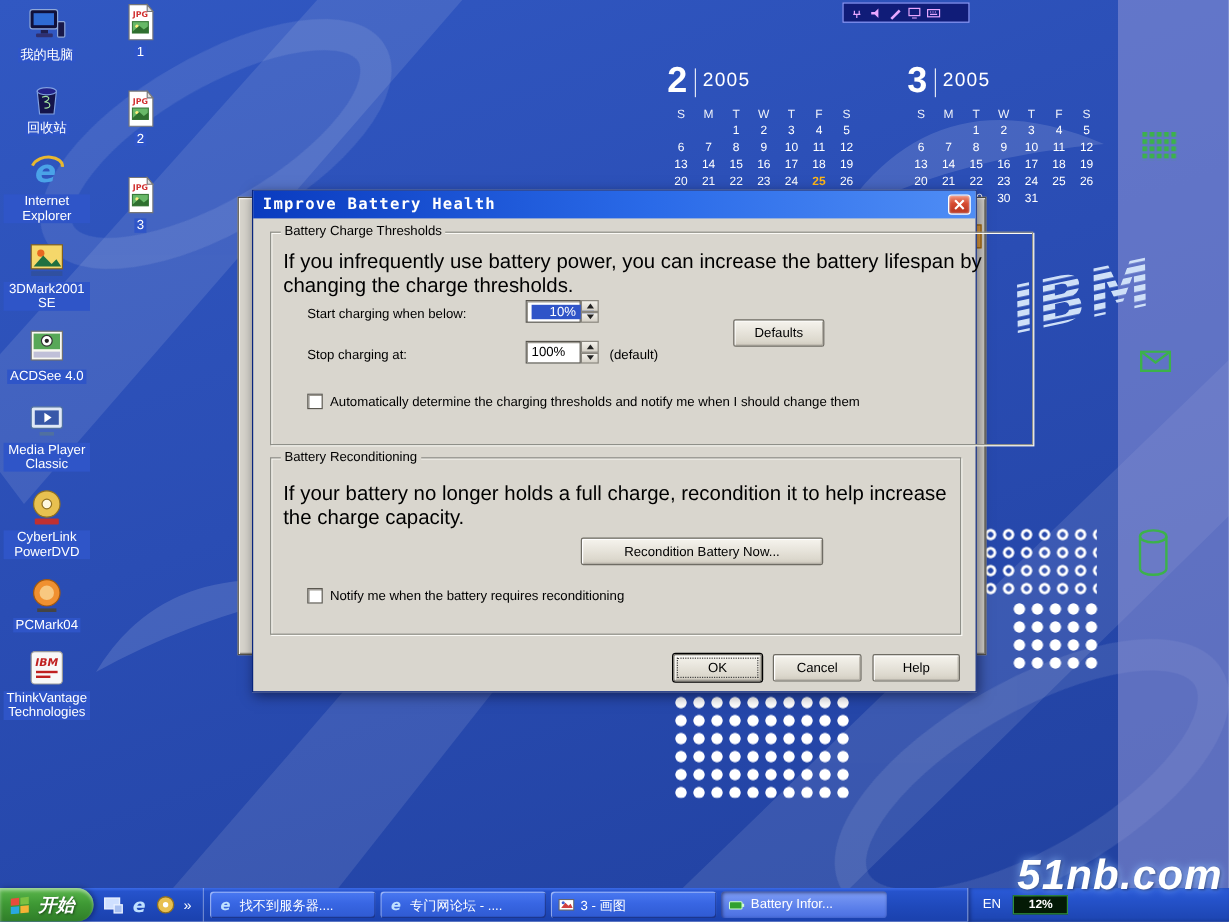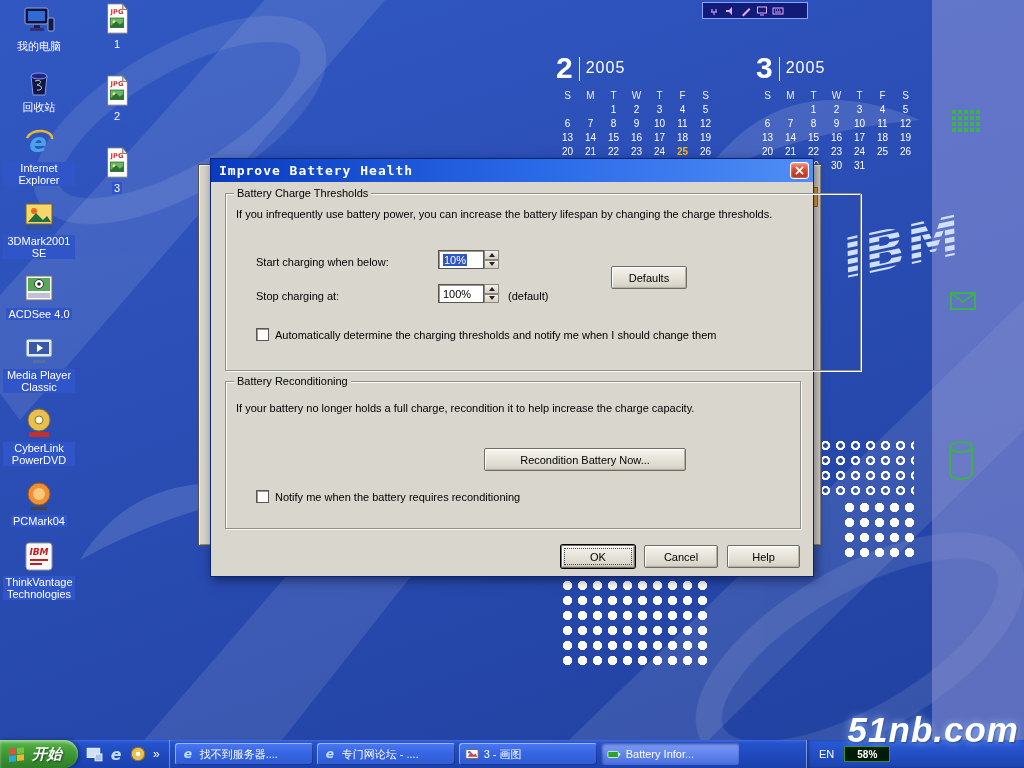--- a/index.html
+++ b/index.html
@@ -63,28 +63,28 @@
     font-weight:bold;font-size:13px;letter-spacing:1px}
   .close-btn{width:19px;height:17px;border:1px solid #fff;border-radius:3px;
     background:linear-gradient(#f0947e,#d6492f 45%,#b33421);display:flex;align-items:center;
     justify-content:center;cursor:pointer;box-shadow:inset 0 0 2px rgba(255,255,255,.7)}
   .close-btn svg{width:9px;height:9px;display:block}
 
   .groupbox{position:absolute;border:1px solid #8f9089;box-shadow:inset 1px 1px 0 #fbfaf6,1px 1px 0 #fbfaf6}
   .group-title{position:absolute;top:-7px;left:8px;background:#d9d6ce;padding:0 3px;font-size:11px}
   #group-thresholds{left:14px;top:34px;width:636px;height:178px}
   #group-recondition{left:14px;top:222px;width:576px;height:148px}
-  .group-desc{position:absolute;left:10px;right:10px;font-size:11px}
+  .group-desc{position:absolute;left:10px;right:10px;font-size:17px}
   #group-thresholds .group-desc{top:14px}
   #group-recondition .group-desc{top:20px}
 
   .fld-label{position:absolute;font-size:11px}
   .num-input{position:absolute;width:46px;height:19px;background:#fff;border:1px solid #58554e;
     box-shadow:inset 1px 1px 0 #9a978f;display:flex;align-items:center;padding-left:4px;font-size:11px;cursor:text}
-  .num-input .sel{background:#2f54c8;color:#fff;padding:0 1px}
+  .num-input .sel{background:#2f54c8;color:#fff;padding:0 15px}
   .spinner{position:absolute;width:15px;height:19px;display:flex;flex-direction:column}
   .spin-btn{flex:1;background:linear-gradient(#f2f0ea,#d5d1c7);border:1px solid #8a877f;
     display:flex;align-items:center;justify-content:center;cursor:pointer}
   .tri-up{width:0;height:0;border-left:3px solid transparent;border-right:3px solid transparent;border-bottom:4px solid #222}
   .tri-down{width:0;height:0;border-left:3px solid transparent;border-right:3px solid transparent;border-top:4px solid #222}
 
   .btn{position:absolute;background:linear-gradient(#f6f4ee,#dcd8cd 80%,#cfcabe);
     border:1px solid #6f6c64;border-radius:2px;box-shadow:inset 1px 1px 0 #fff,inset -1px -1px 0 #b4b0a6;
     font-size:11px;display:flex;align-items:center;justify-content:center;cursor:pointer;color:#000}
   .btn.default{box-shadow:0 0 0 1px #000,inset 1px 1px 0 #fff,inset -1px -1px 0 #b4b0a6;
@@ -553,19 +553,19 @@
               <rect x="1" y="5" width="12" height="7" rx="1" fill="#30a030" stroke="#d0ffd0"></rect>
               <rect x="13" y="7" width="2" height="3" fill="#d0ffd0"></rect>
             </svg></span>
           <span>Battery Infor...</span>
         </div>
       </div>
     <div id="tray">
       <span id="tray-lang">EN</span>
       <span class="battery-widget">
         <span class="battery-fill" id="battery-fill" style="width: 58%;"></span>
-        <span class="battery-label">58%</span>
+        <span class="battery-label">12%</span>
       </span>
     </div>
   </div>
 
   <div id="watermark">51nb.com</div>
 </div>
 
 </body></html>

